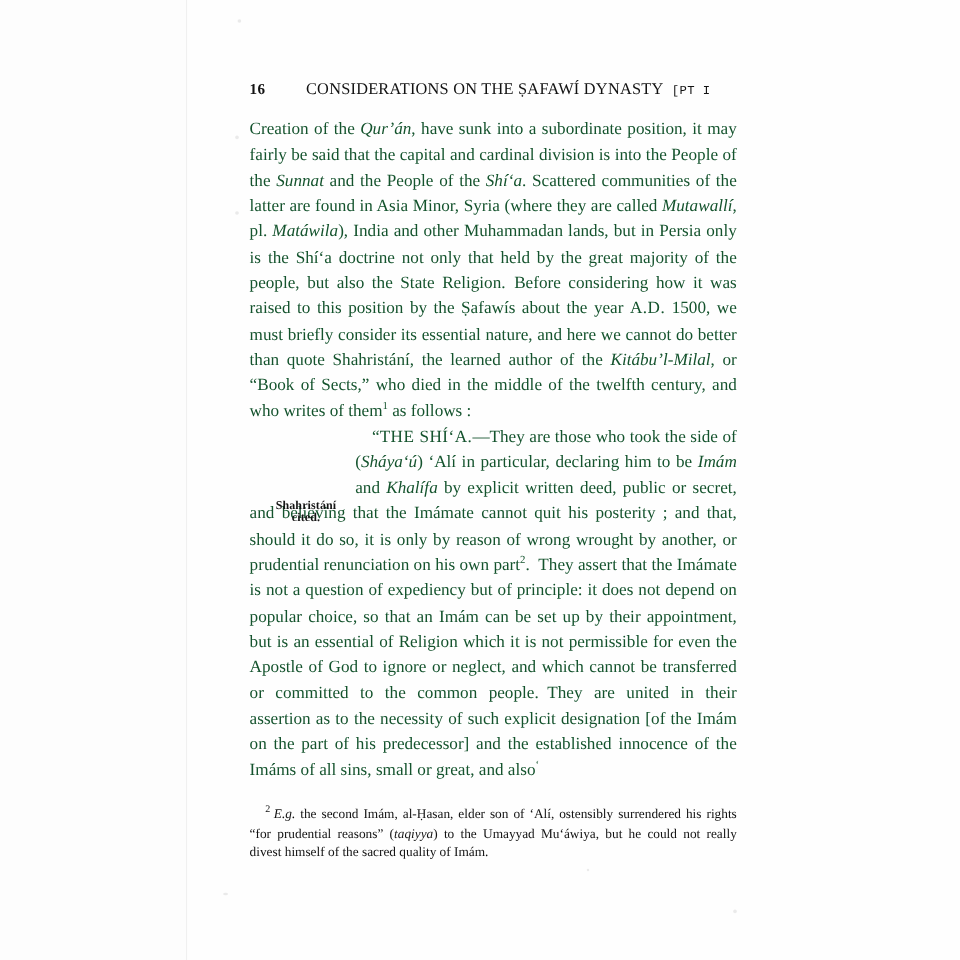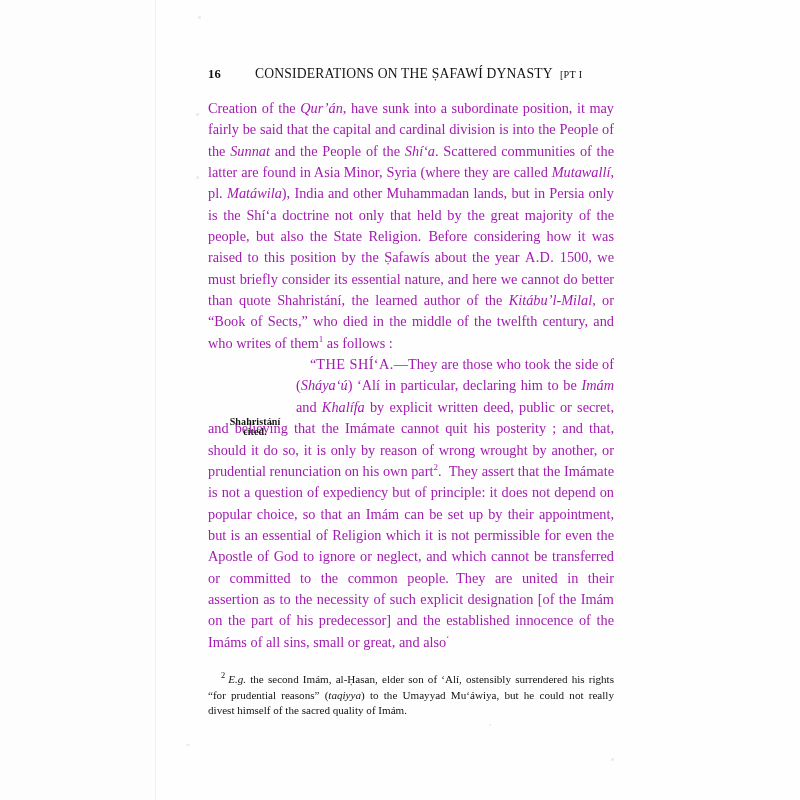--- a/index.html
+++ b/index.html
@@ -57,31 +57,32 @@
     margin-right: 22px;
   }
   .running-head .head-caps {
     font-size: 13.6px;
     margin-left: 12px;
   }
   .running-head .sig {
     font-size: 10.2px;
     letter-spacing: 0.3px;
     margin-left: 7px;
+    font-family: Liberation Mono, monospace;
   }
 
   p.para {
     margin: 0;
     font-size: 14.3px;
     line-height: 21.35px;
     text-align: justify;
     text-align-last: left;
     -webkit-hyphens: none;
     hyphens: none;
-    color: #a21caf;
+    color: #14532d;
   }
   p.para.indent-first {
     text-indent: 14px;
   }
   .it { font-style: italic; }
   .sc {
     font-variant: small-caps;
     letter-spacing: 0.4px;
   }
   sup.fnref {

